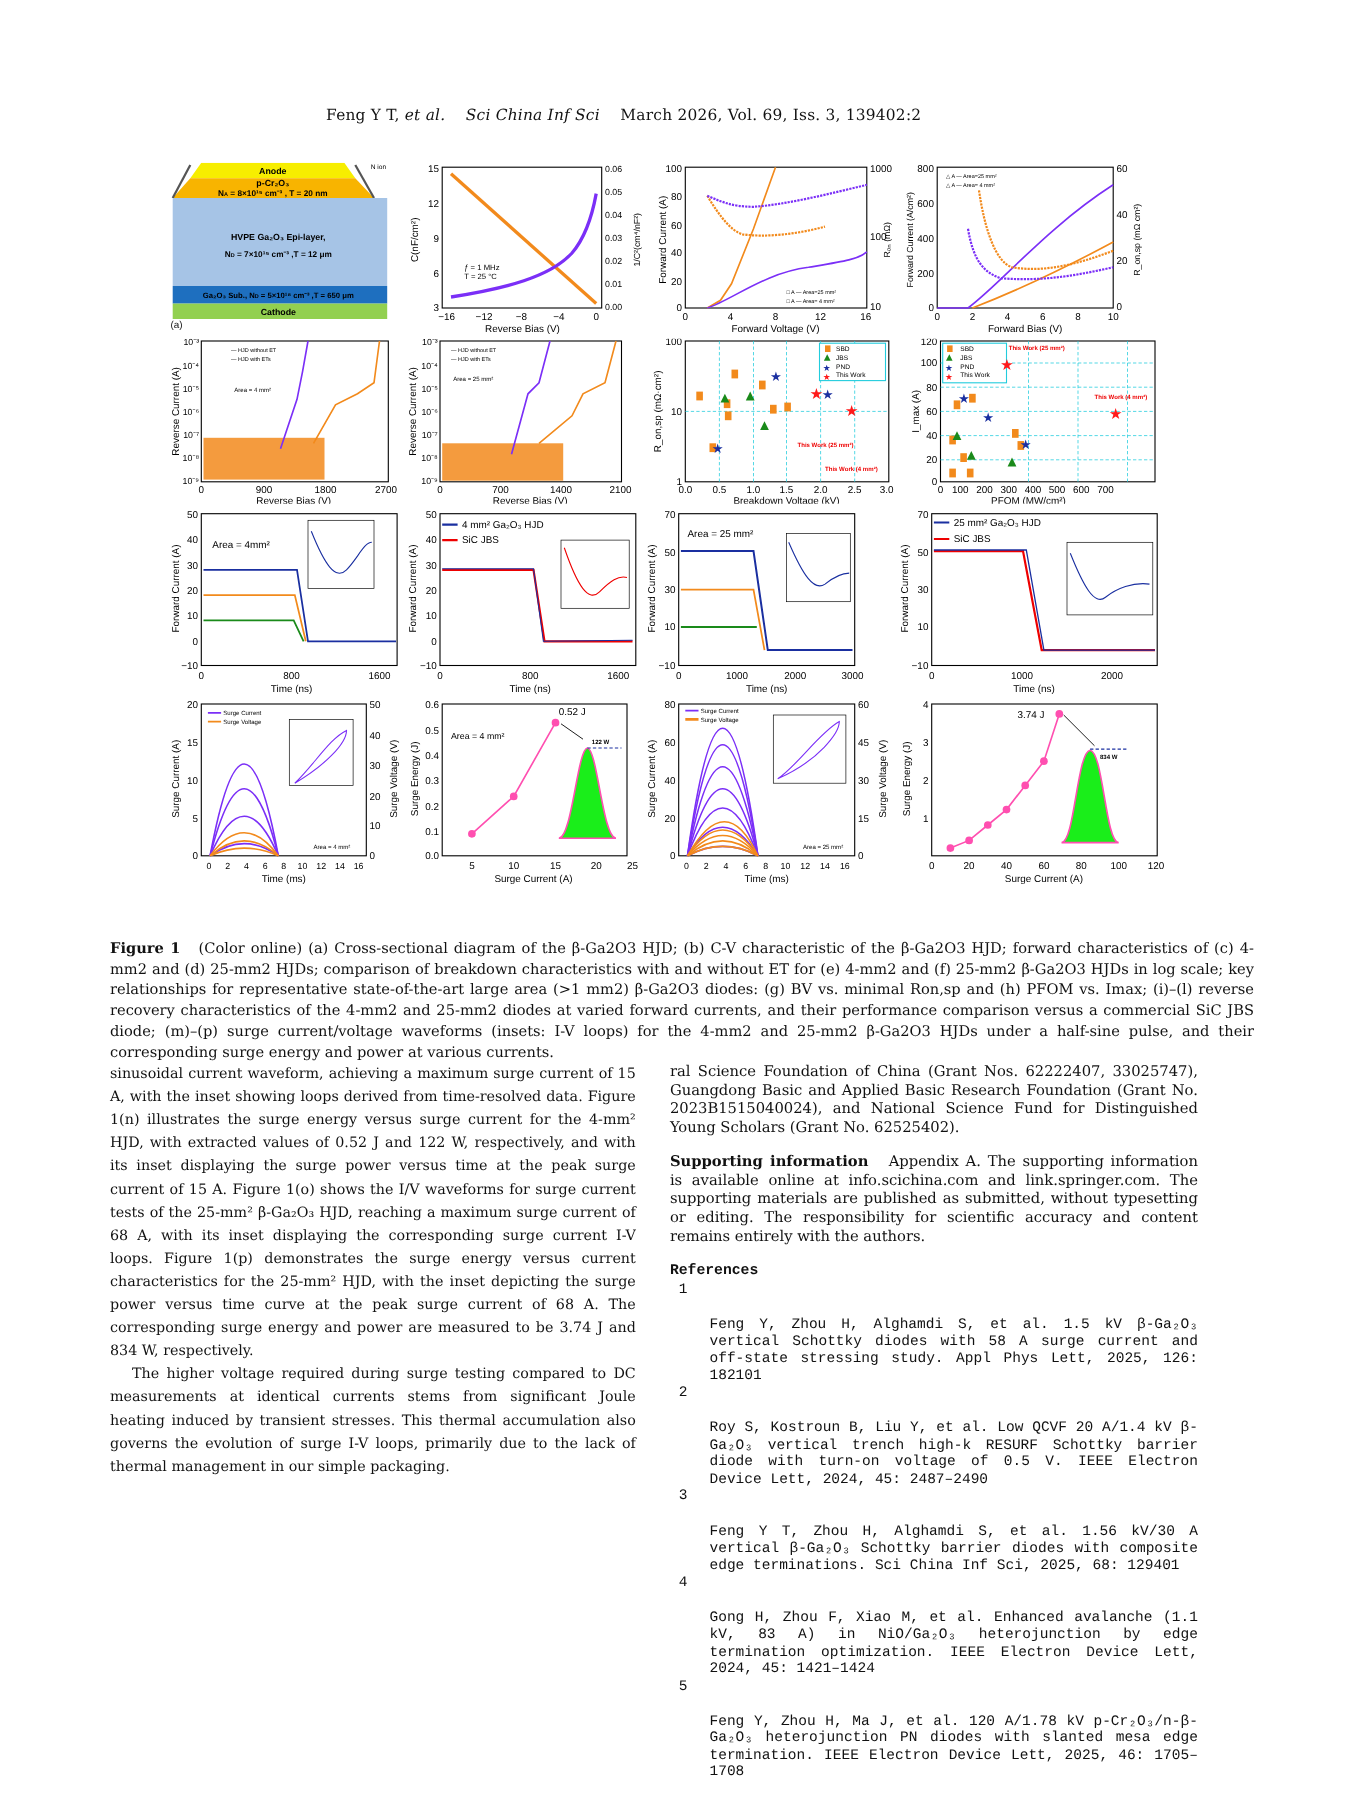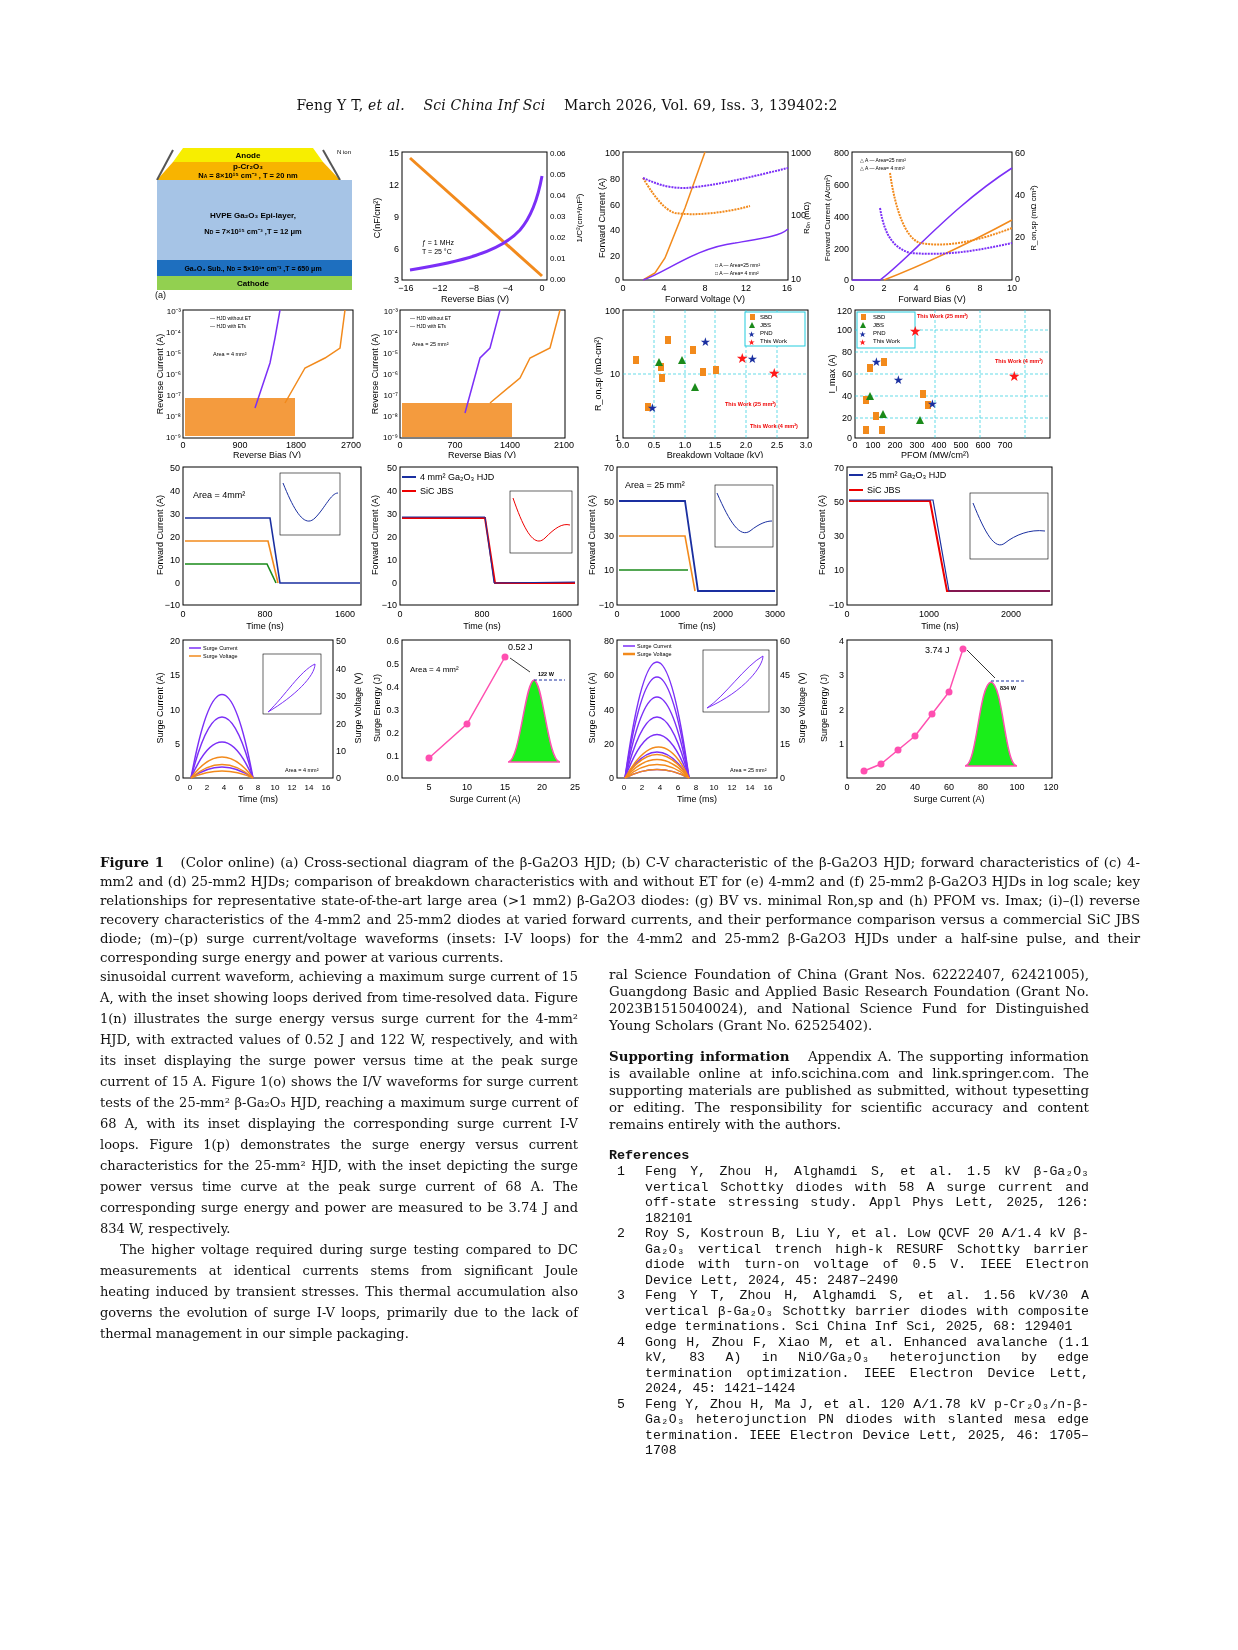--- a/index.html
+++ b/index.html
@@ -15,21 +15,21 @@
   .col { position:absolute; font-size:13px; line-height:21px; text-align:justify; }
   .colL { left:100px; top:966px; width:478px; }
   .colR { left:609px; top:966px; width:480px; font-size:13.4px; line-height:17px; }
   .col p { margin:0; }
   .indent { text-indent:20px; }
   .sec { font-weight:bold; }
   .refs { margin-top:14px;font-family:Liberation Mono, monospace; }
   .refs .rh { font-weight:bold; font-size:13.4px; }
   .ref { display:flex; font-size:13.2px; line-height:15.5px; }
   .ref .n { width:28px; flex:none; text-align:left; padding-left:8px; }
-  .ref .t { flex:1; text-align:justify; }
+  .ref .t { flex:1; text-align:justify;margin-top:32px; }
 </style>
 </head>
 <body>
 
 <div class="runhead">
   <span>Feng Y T,</span>
   <i>et al.</i>
   &nbsp;&nbsp;
   <i>Sci China Inf Sci</i>
   &nbsp;&nbsp;
@@ -671,21 +671,21 @@
   <b>Figure 1</b>&nbsp;&nbsp;
   <span>(Color online) (a) Cross-sectional diagram of the β-Ga2O3 HJD; (b) C-V characteristic of the β-Ga2O3 HJD; forward characteristics of (c) 4-mm2 and (d) 25-mm2 HJDs; comparison of breakdown characteristics with and without ET for (e) 4-mm2 and (f) 25-mm2 β-Ga2O3 HJDs in log scale; key relationships for representative state-of-the-art large area (&gt;1 mm2) β-Ga2O3 diodes: (g) BV vs. minimal Ron,sp and (h) PFOM vs. Imax; (i)–(l) reverse recovery characteristics of the 4-mm2 and 25-mm2 diodes at varied forward currents, and their performance comparison versus a commercial SiC JBS diode; (m)–(p) surge current/voltage waveforms (insets: I-V loops) for the 4-mm2 and 25-mm2 β-Ga2O3 HJDs under a half-sine pulse, and their corresponding surge energy and power at various currents.</span>
 </div>
 
 <div class="col colL">
   <p>sinusoidal current waveform, achieving a maximum surge current of 15 A, with the inset showing loops derived from time-resolved data. Figure 1(n) illustrates the surge energy versus surge current for the 4-mm² HJD, with extracted values of 0.52 J and 122 W, respectively, and with its inset displaying the surge power versus time at the peak surge current of 15 A. Figure 1(o) shows the I/V waveforms for surge current tests of the 25-mm² β-Ga₂O₃ HJD, reaching a maximum surge current of 68 A, with its inset displaying the corresponding surge current I-V loops. Figure 1(p) demonstrates the surge energy versus current characteristics for the 25-mm² HJD, with the inset depicting the surge power versus time curve at the peak surge current of 68 A. The corresponding surge energy and power are measured to be 3.74 J and 834 W, respectively.</p>
   <p class="indent">The higher voltage required during surge testing compared to DC measurements at identical currents stems from significant Joule heating induced by transient stresses. This thermal accumulation also governs the evolution of surge I-V loops, primarily due to the lack of thermal management in our simple packaging.</p>
 </div>
 
 <div class="col colR">
-  <p>ral Science Foundation of China (Grant Nos. 62222407, 62421005), Guangdong Basic and Applied Basic Research Foundation (Grant No. 2023B1515040024), and National Science Fund for Distinguished Young Scholars (Grant No. 62525402).</p>
+  <p>ral Science Foundation of China (Grant Nos. 62222407, 33025747), Guangdong Basic and Applied Basic Research Foundation (Grant No. 2023B1515040024), and National Science Fund for Distinguished Young Scholars (Grant No. 62525402).</p>
   <p style="margin-top:14px;">
     <span class="sec">Supporting information</span>&nbsp;&nbsp;
     <span>Appendix A. The supporting information is available online at info.scichina.com and link.springer.com. The supporting materials are published as submitted, without typesetting or editing. The responsibility for scientific accuracy and content remains entirely with the authors.</span>
   </p>
   <div class="refs">
     <div class="rh">References</div>
     <div class="ref">
         <span class="n">1</span>
         <span class="t">Feng Y, Zhou H, Alghamdi S, et al. 1.5 kV β-Ga₂O₃ vertical Schottky diodes with 58 A surge current and off-state stressing study. Appl Phys Lett, 2025, 126: 182101</span>
       </div>

